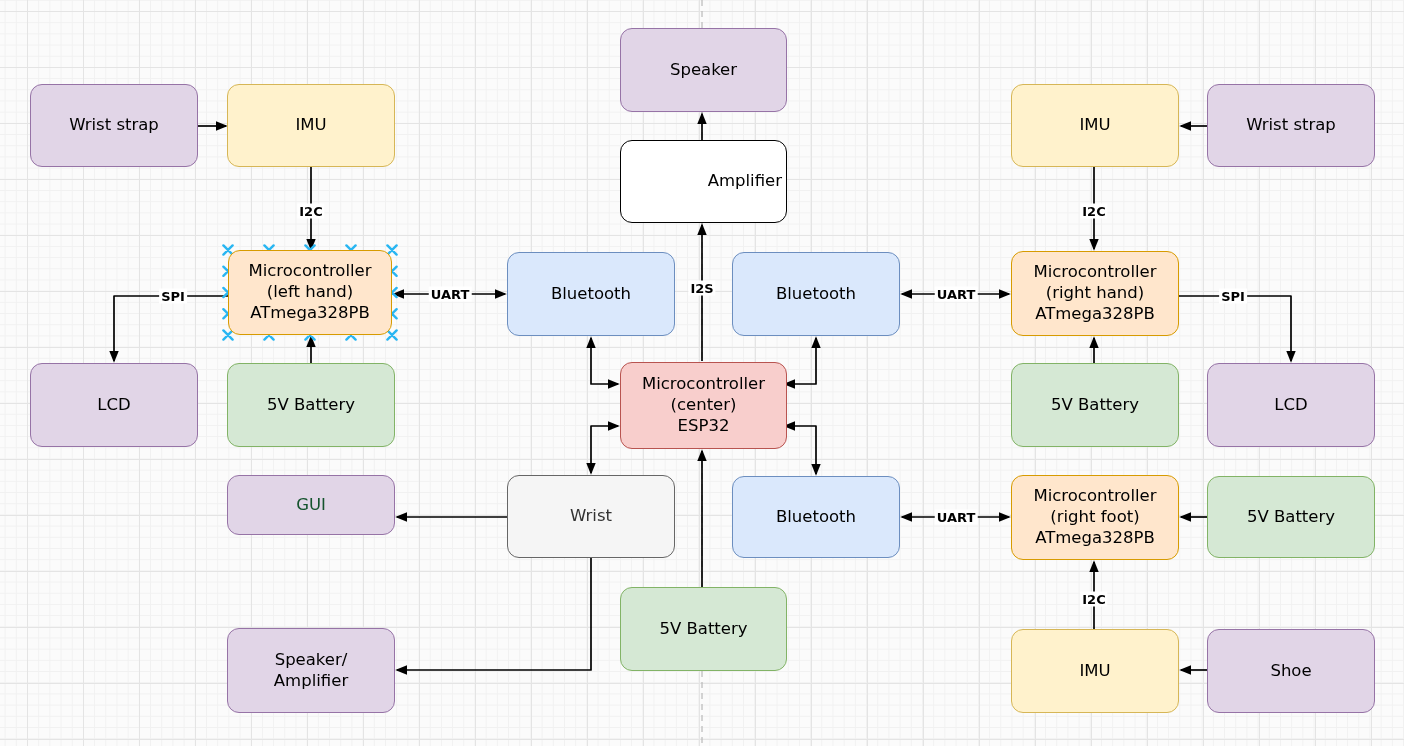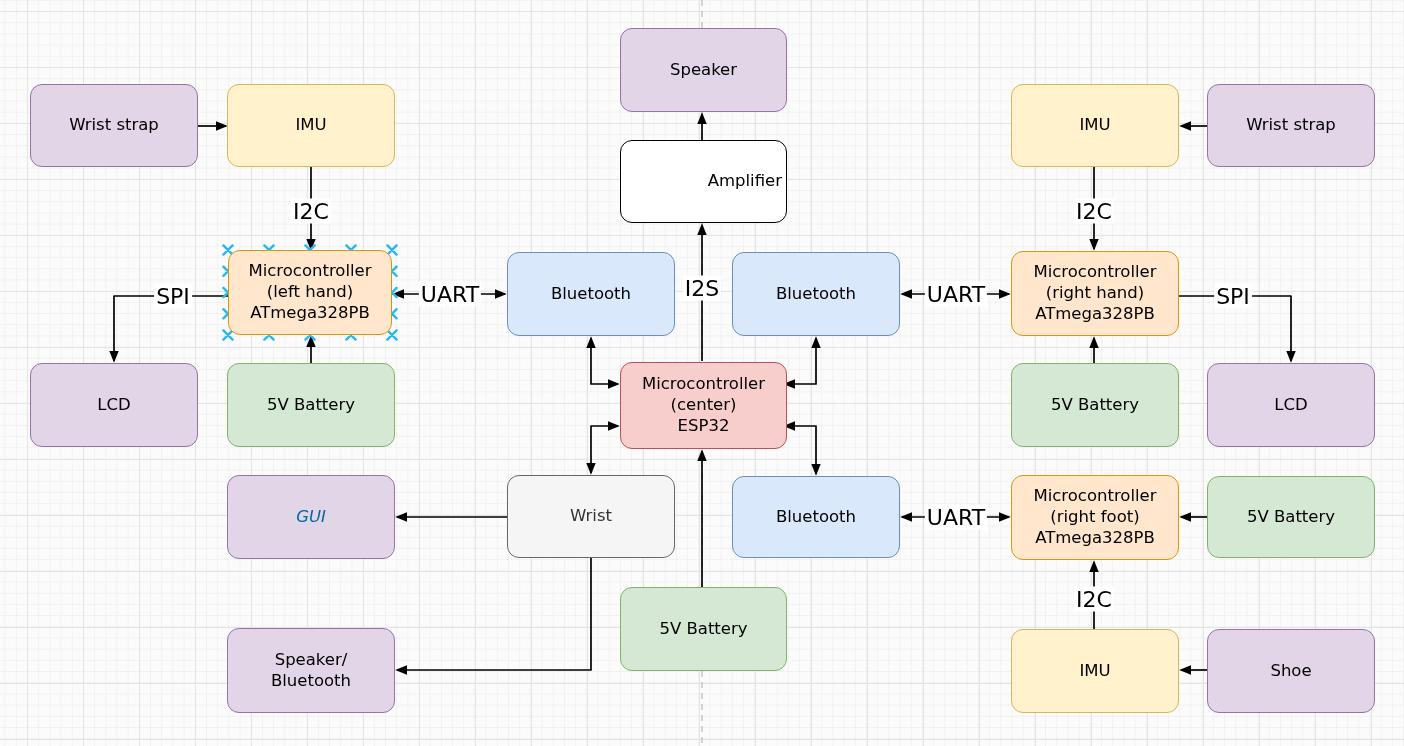--- a/index.html
+++ b/index.html
@@ -19,22 +19,22 @@
   .node {
     position:absolute; box-sizing:border-box;
     border:1.6px solid #000; border-radius:12px;
     display:flex; align-items:center; justify-content:center;
     text-align:center; font-size:16.5px; line-height:1.27; color:#000;
     cursor:default;
   }
   .node-label { white-space:pre-line; padding:0 4px; }
   .edge-label {
     position:absolute; transform:translate(-50%,-50%);
-    background:#ffffff; padding:0 2px; font-size:22px; color:#000;
-    white-space:nowrap; z-index:3;
+    background:#ffffff; padding:0 2px; font-size:13px; color:#000;
+    white-space:nowrap; z-index:3;font-weight:bold;
   }
 </style>
 </head>
 <body>
 
 <div id="canvas">
   <svg id="edge-layer" width="1404" height="746" viewBox="0 0 1404 746">
     <defs>
       <marker id="arrow" viewBox="0 0 10 10" refX="8.5" refY="5" markerWidth="7" markerHeight="7" orient="auto-start-reverse">
         <path d="M0,1 L10,5 L0,9 z"></path>
@@ -115,21 +115,21 @@
         <span class="node-label">Microcontroller
 (center)
 ESP32</span>
       </div>
       <div class="node" style="left: 1011px; top: 363px; width: 168px; height: 84px; background: rgb(213, 232, 212); border-color: rgb(130, 179, 102); color: rgb(0, 0, 0);">
         <span class="node-label">5V Battery</span>
       </div>
       <div class="node" style="left: 1207px; top: 363px; width: 168px; height: 84px; background: rgb(225, 213, 231); border-color: rgb(150, 115, 166); color: rgb(0, 0, 0);">
         <span class="node-label">LCD</span>
       </div>
-      <div class="node" style="left: 227px; top: 475px; width: 168px; height: 84px; background: rgb(225, 213, 231); border-color: rgb(150, 115, 166); color: #0369a1; font-style: italic;">
+      <div class="node" style="left: 227px; top: 475px; width: 168px; height: 60px; background: rgb(225, 213, 231); border-color: rgb(150, 115, 166); color: #14532d;">
         <span class="node-label">GUI</span>
       </div>
       <div class="node" style="left: 507px; top: 475px; width: 168px; height: 83px; background: rgb(245, 245, 245); border-color: rgb(102, 102, 102); color: rgb(51, 51, 51);">
         <span class="node-label">Wrist</span>
       </div>
       <div class="node" style="left: 732px; top: 476px; width: 168px; height: 82px; background: rgb(218, 232, 252); border-color: rgb(108, 142, 191); color: rgb(0, 0, 0);">
         <span class="node-label">Bluetooth</span>
       </div>
       <div class="node" style="left: 1011px; top: 475px; width: 168px; height: 85px; background: rgb(255, 230, 204); border-color: rgb(215, 155, 0); color: rgb(0, 0, 0);">
         <span class="node-label">Microcontroller
@@ -137,21 +137,21 @@
 ATmega328PB</span>
       </div>
       <div class="node" style="left: 1207px; top: 476px; width: 168px; height: 82px; background: rgb(213, 232, 212); border-color: rgb(130, 179, 102); color: rgb(0, 0, 0);">
         <span class="node-label">5V Battery</span>
       </div>
       <div class="node" style="left: 620px; top: 587px; width: 167px; height: 84px; background: rgb(213, 232, 212); border-color: rgb(130, 179, 102); color: rgb(0, 0, 0);">
         <span class="node-label">5V Battery</span>
       </div>
       <div class="node" style="left: 227px; top: 628px; width: 168px; height: 85px; background: rgb(225, 213, 231); border-color: rgb(150, 115, 166); color: rgb(0, 0, 0);">
         <span class="node-label">Speaker/
-Bluetooth</span>
+Amplifier</span>
       </div>
       <div class="node" style="left: 1011px; top: 629px; width: 168px; height: 84px; background: rgb(255, 242, 204); border-color: rgb(214, 182, 86); color: rgb(0, 0, 0);">
         <span class="node-label">IMU</span>
       </div>
       <div class="node" style="left: 1207px; top: 629px; width: 168px; height: 84px; background: rgb(225, 213, 231); border-color: rgb(150, 115, 166); color: #000000;">
         <span class="node-label">Shoe</span>
       </div>
     </div>
   <div id="labels-layer">
       <div class="edge-label" style="left: 311px; top: 211px;">I2C</div>

